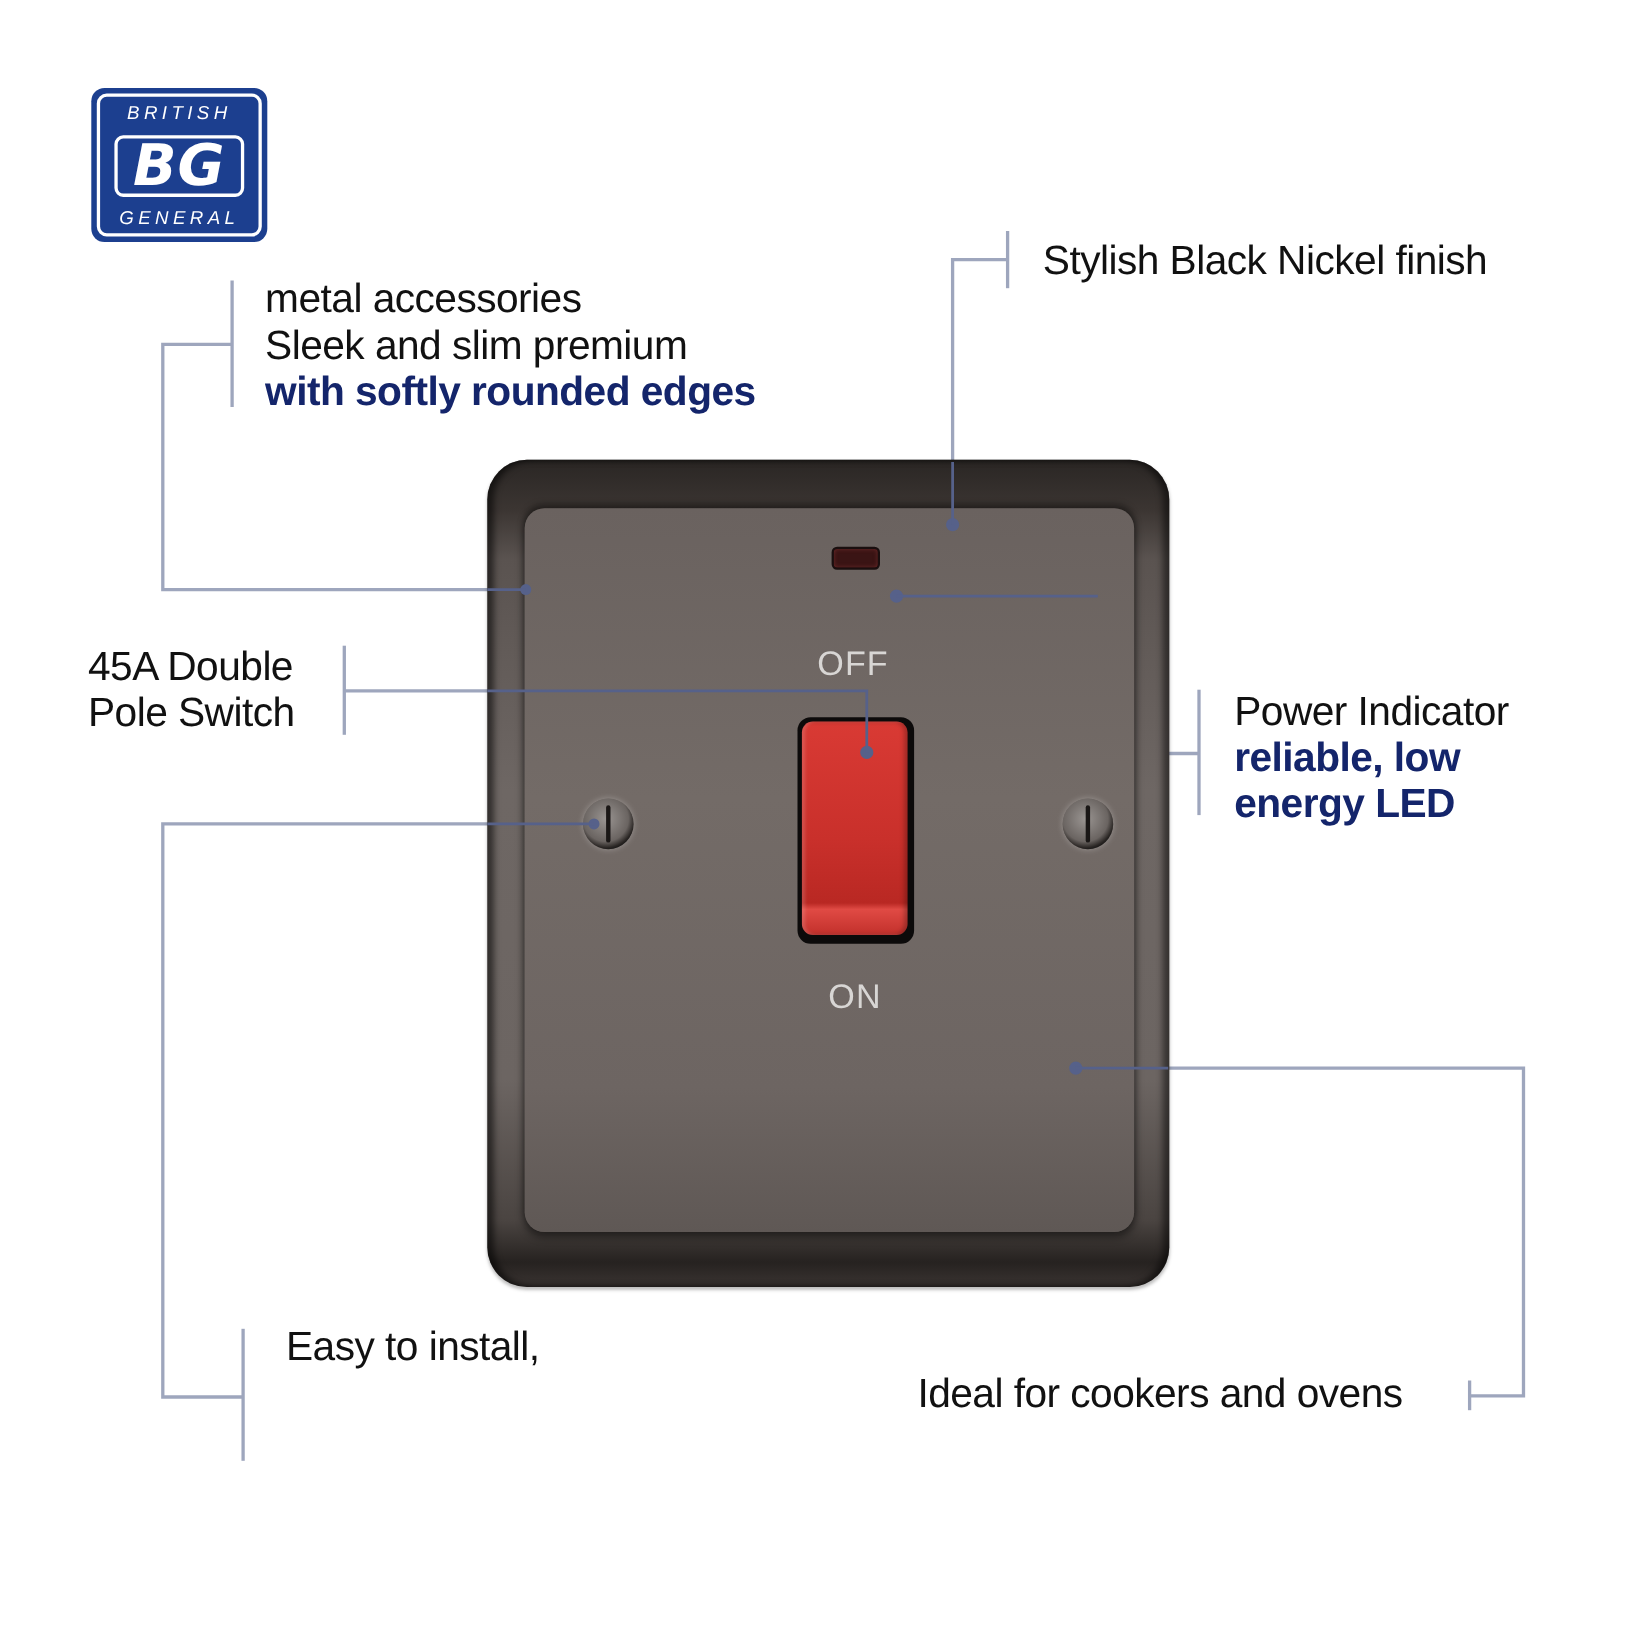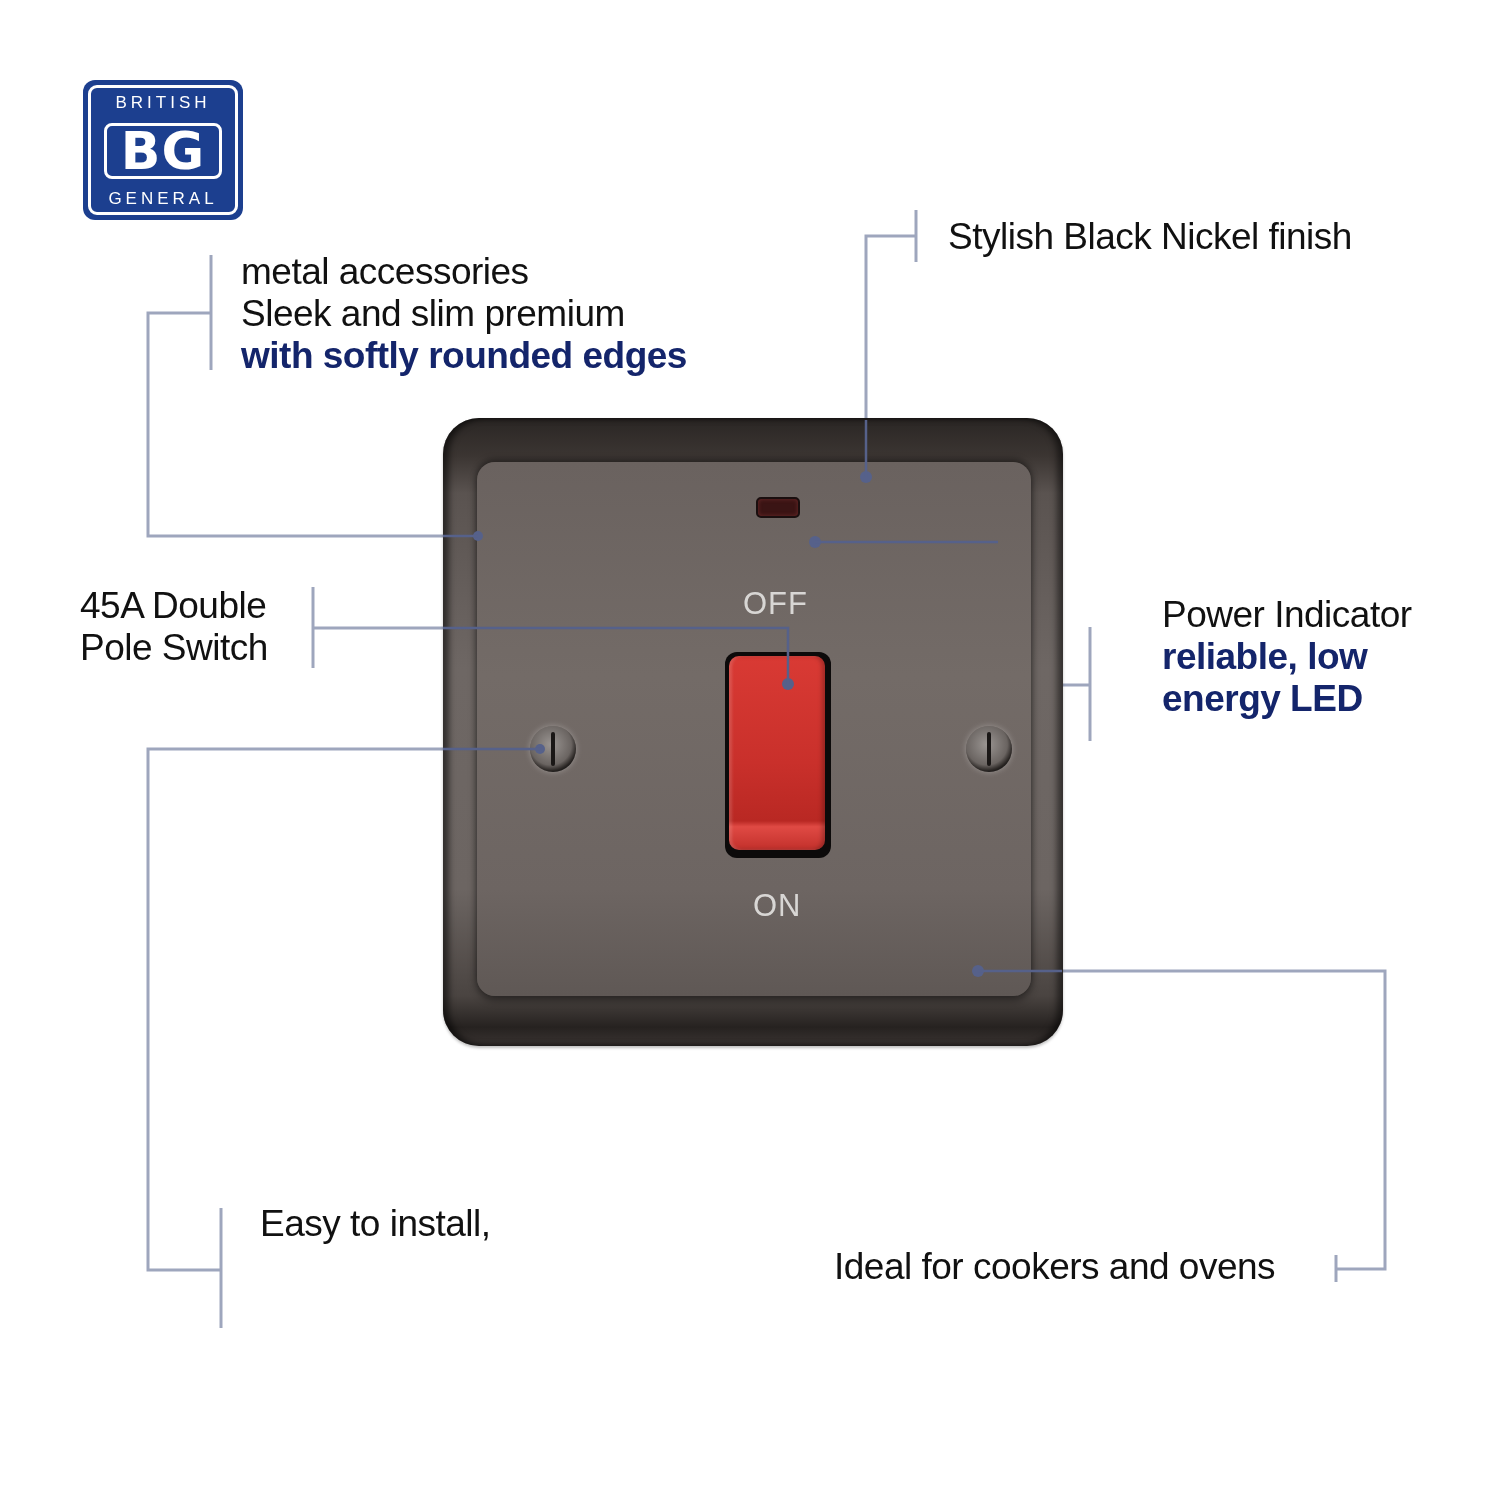--- a/index.html
+++ b/index.html
@@ -15,20 +15,21 @@
   .logo {
     left: 83px; top: 80px; width: 160px; height: 140px;
     background: #1c3f8f; border-radius: 12px; box-sizing: border-box;
     padding: 5px;
   }
   .logo-inner {
     width: 100%; height: 100%; box-sizing: border-box;
     border: 3px solid #ffffff; border-radius: 9px;
     display: flex; flex-direction: column; align-items: center; justify-content: space-between;
     padding: 6px 6px 4px 6px;
+    font-style: italic;
   }
   .logo-top, .logo-bottom {
     color: #fff; font-size: 17px; letter-spacing: 4px; line-height: 18px; font-weight: normal;
   }
   .logo-mid {
     border: 3px solid #ffffff; border-radius: 8px; width: 118px; height: 56px; box-sizing: border-box;
     display: flex; align-items: center; justify-content: center;
   }
   .logo-mark {
     color: #fff; font-weight: bold; font-size: 52px; letter-spacing: 1px; line-height: 44px;
@@ -38,21 +39,21 @@
   
   .feat { font-size: 37px; line-height: 42px; letter-spacing: -0.5px; }
   .feat .em { color: #14256b; font-weight: bold; display: block; }
   .feat .plain { display: block; }
 
   
   svg.lines { position: absolute; left: 0; top: 0; pointer-events: none; }
 
   
   .plate {
-    left: 443px; top: 418px; width: 620px; height: 628px;
+    left: 443px; top: 418px; width: 620px; height: 752px;
     border-radius: 36px;
     background: linear-gradient(180deg, #2a2624 0%, #3b3532 6%, #5a5350 12%, #6e6764 40%, #6c6562 75%, #4a4441 92%, #262220 97%, #3a3432 100%);
     box-shadow: inset 6px 0 6px rgba(0,0,0,0.55), inset -6px 0 6px rgba(0,0,0,0.5), 0 2px 3px rgba(0,0,0,0.25);
   }
   .plate-face {
     left: 34px; top: 44px; right: 32px; bottom: 50px;
     border-radius: 18px;
     background: linear-gradient(180deg, #6a625f 0%, #736b67 40%, #6d6562 80%, #5f5855 100%);
     box-shadow: 0 -3px 6px rgba(0,0,0,0.35), 0 4px 8px rgba(0,0,0,0.45);
   }
@@ -154,21 +155,21 @@
 
 <div class="abs feat" style="left:948px; top:216px;">
   <span class="plain">Stylish Black Nickel finish</span>
 </div>
 
 <div class="abs feat" style="left:80px; top:585px;">
   <span class="plain">45A Double</span>
   <span class="plain">Pole Switch</span>
 </div>
 
-<div class="abs feat" style="left:1122px; top:594px;margin-left:40px;">
+<div class="abs feat" style="left:1122px; top:626px;">
   <span class="plain">Power Indicator</span>
   <span class="em">reliable, low</span>
   <span class="em">energy LED</span>
 </div>
 
 <div class="abs feat" style="left:260px; top:1203px;">
   <span class="plain">Easy to install,</span>
 </div>
 
 <div class="abs feat" style="left:834px; top:1246px;">

